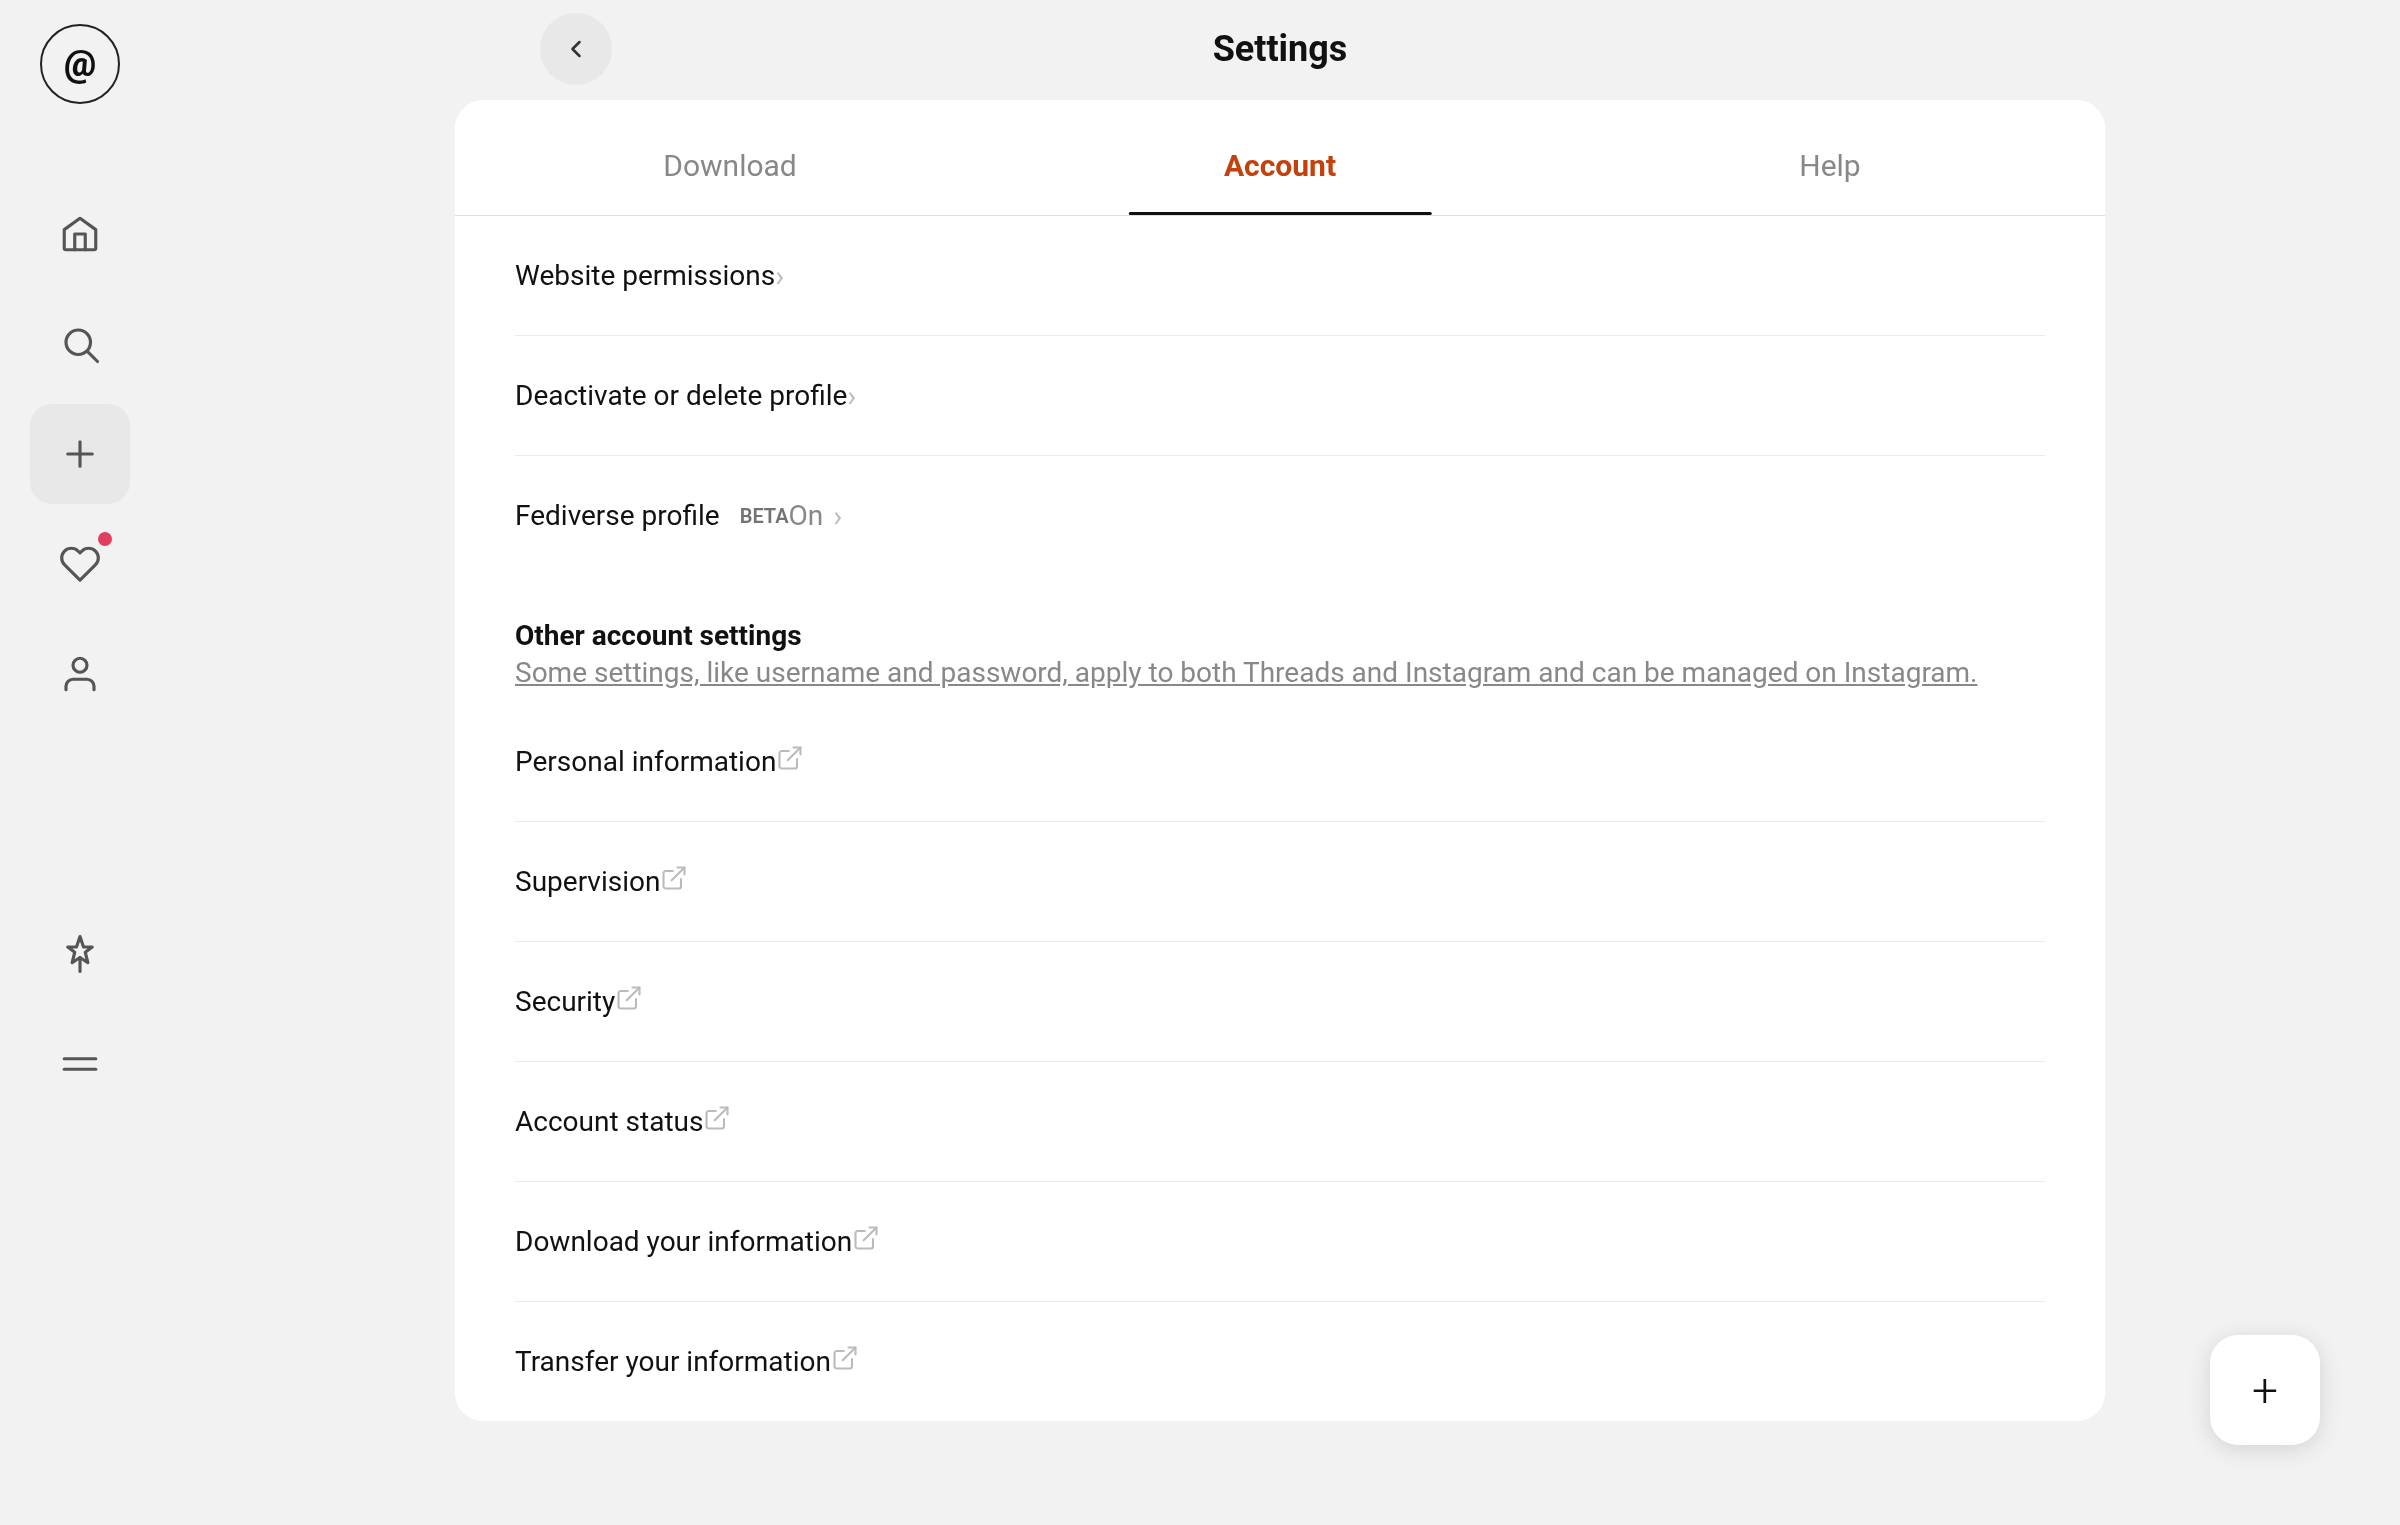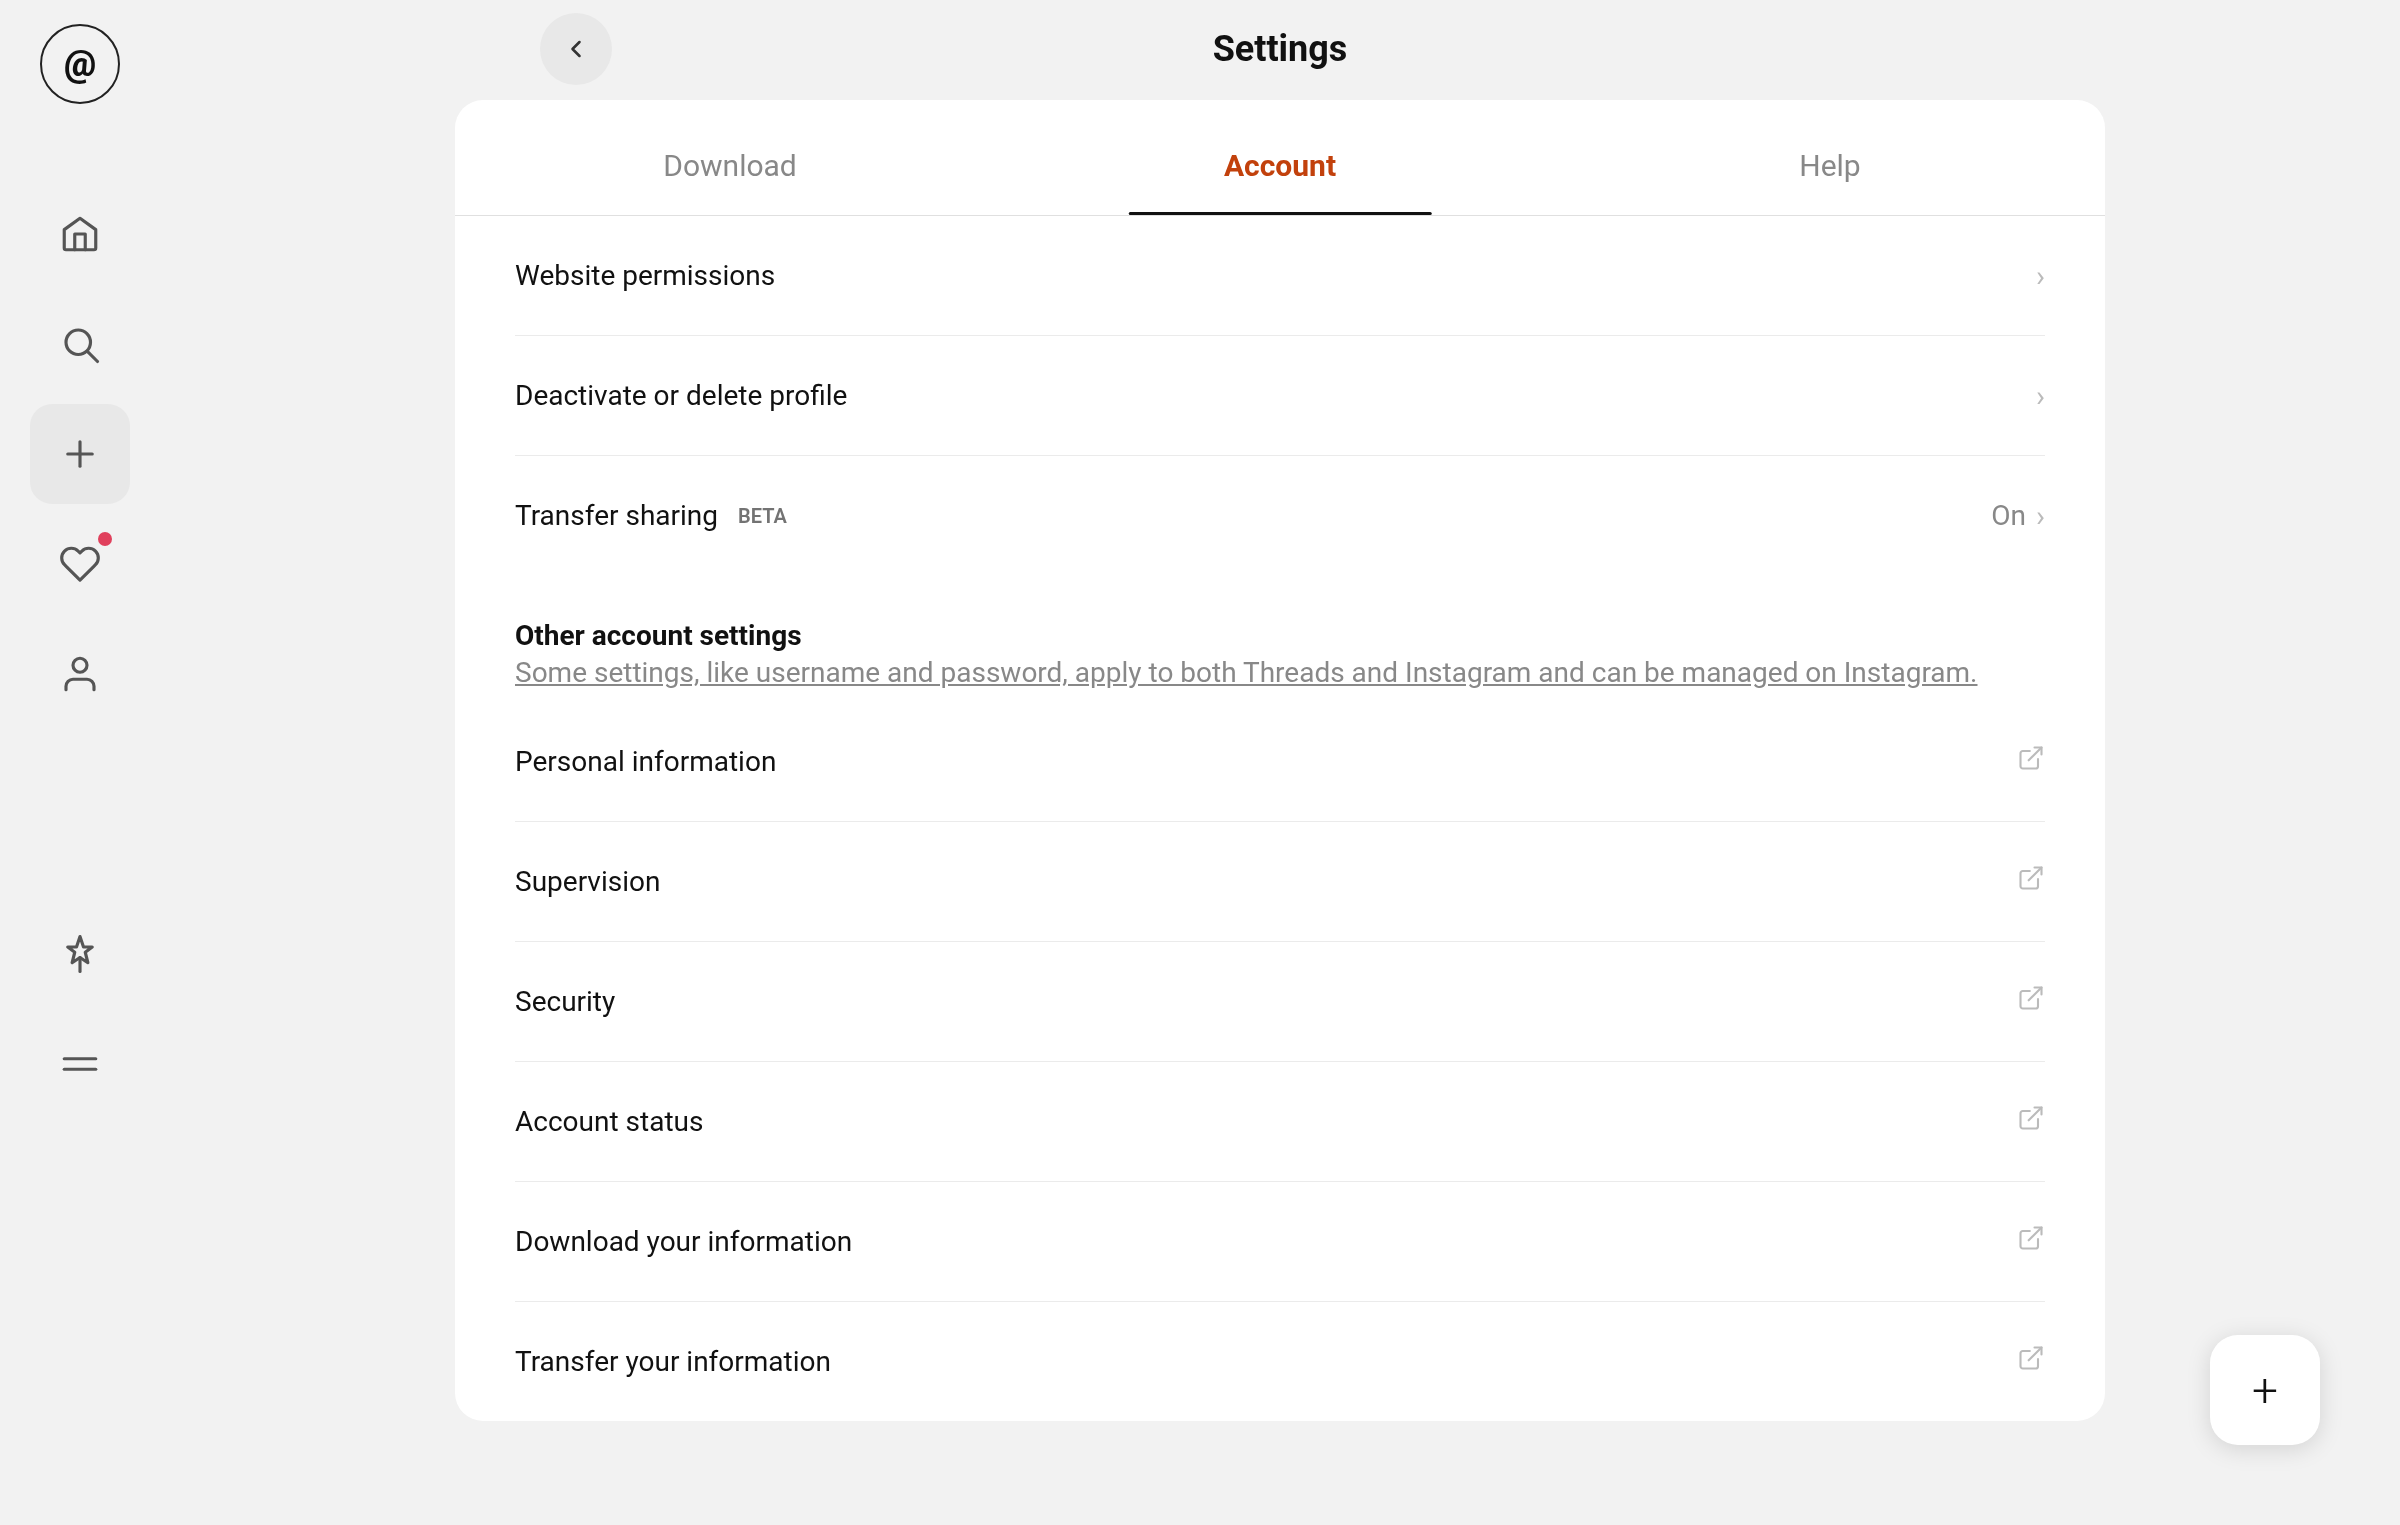--- a/index.html
+++ b/index.html
@@ -169,21 +169,20 @@
     }
 
     
     .settings-list {
       padding: 0 60px;
     }
 
     .settings-row {
       display: flex;
       align-items: center;
-      justify-content: space-between;
       padding: 42px 0;
       border-bottom: 1.5px solid #ebebeb;
       cursor: pointer;
     }
 
     .settings-row:last-child {
       border-bottom: none;
     }
 
     .settings-row-left {
@@ -356,21 +355,21 @@
         <div class="settings-row-left">
           <span class="settings-row-title">Deactivate or delete profile</span>
         </div>
         <div class="settings-row-right">
           <span class="chevron-icon">›</span>
         </div>
       </div>
 
       <div class="settings-row">
         <div class="settings-row-left">
-          <span class="settings-row-title">Transfer sharing</span>
+          <span class="settings-row-title">Fediverse profile</span>
           <span class="beta-badge">BETA</span>
         </div>
         <div class="settings-row-right">
           <span>On</span>
           <span class="chevron-icon">›</span>
         </div>
       </div>
 
     </div>
 

